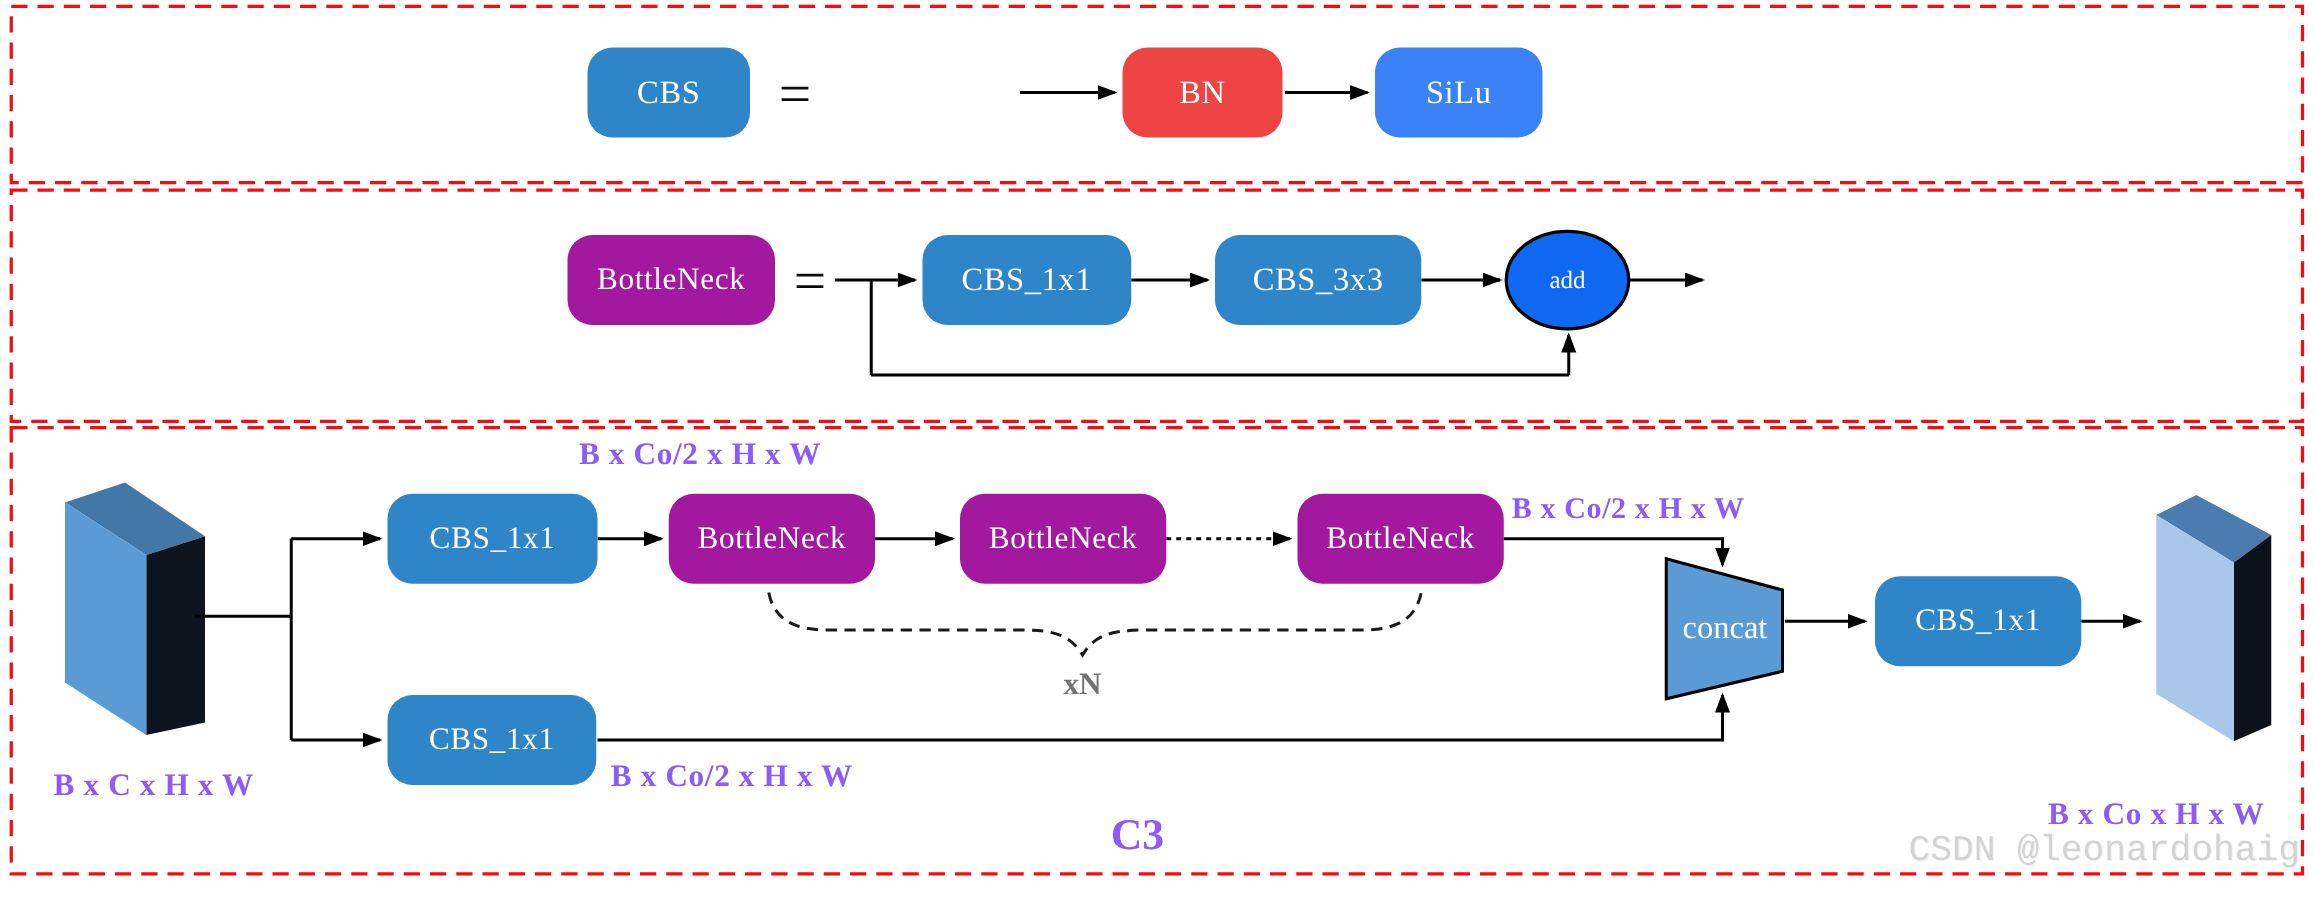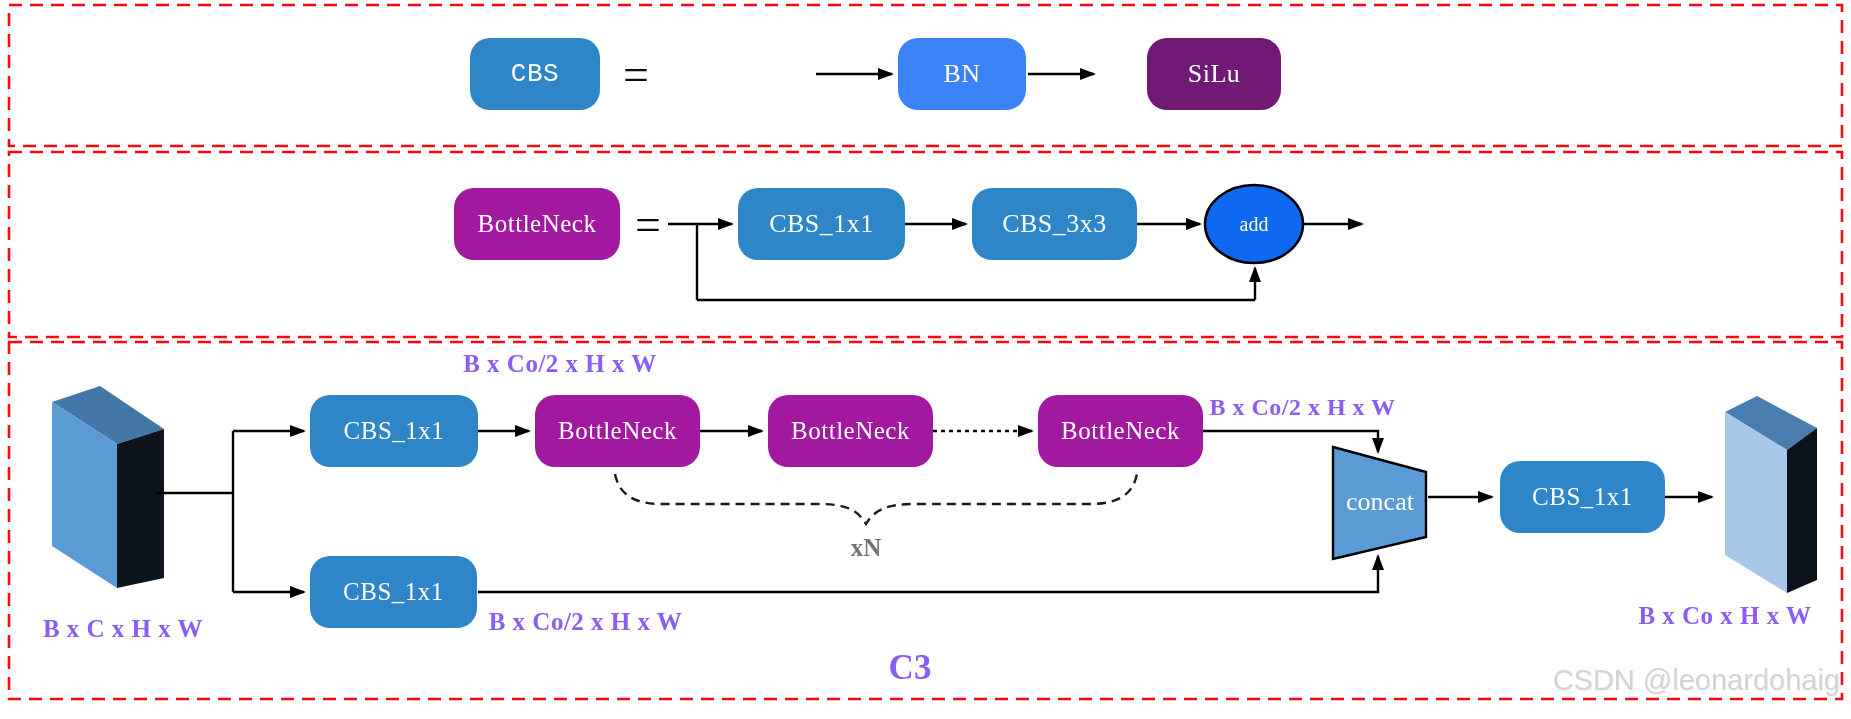--- a/index.html
+++ b/index.html
@@ -4,34 +4,34 @@
 <style>
   html,body{margin:0;padding:0;background:#fff;}
   #stage{position:relative;width:1851px;height:719px;background:#ffffff;overflow:hidden;
          font-family:"Liberation Serif","DejaVu Serif",serif;}
   #wires{position:absolute;left:0;top:0;width:1851px;height:719px;}
   .node{position:absolute;display:flex;align-items:center;justify-content:center;
         color:#ffffff;font-size:26px;border-radius:20px;letter-spacing:0.5px;}
   .node.small{font-size:25px;}
   .blue{background:#2E86C8;}
   .purple{background:#7B2FA3;}
-  .teal{background:#3b82f6;}
-  .brightblue{background:#701a75;margin-left:47px;}
+  .teal{background:#ef4444;}
+  .brightblue{background:#3b82f6;}
   .magenta{background:#A2189E;}
   .overlaytxt{position:absolute;display:flex;align-items:center;justify-content:center;
         color:#fff;background:transparent;}
   .eq{position:absolute;display:flex;align-items:center;justify-content:center;
       color:#0c0c0c;font-size:46px;font-weight:500;}
   .dimlabel{position:absolute;display:flex;align-items:center;justify-content:center;
       color:#8b5cf6;font-weight:bold;font-size:25px;letter-spacing:0.5px;white-space:nowrap;}
   .bigtitle{position:absolute;display:flex;align-items:center;justify-content:center;
       color:#8b5cf6;font-weight:bold;font-size:35px;}
   .xn{position:absolute;display:flex;align-items:center;justify-content:center;
       color:#737373;font-weight:bold;font-size:25px;}
-  .watermark{position:absolute;color:#d3d3d3;font-family:Liberation Sans, sans-serif;
+  .watermark{position:absolute;color:#d3d3d3;font-family:Liberation Mono, monospace;
       font-size:29px;text-align:right;text-shadow:1px 1px 0 #f3f3f3;}
 </style>
 </head>
 <body>
 
 <div id="stage">
 
   <svg id="wires" viewBox="0 0 1851 719" xmlns="http://www.w3.org/2000/svg">
     <defs>
       <marker id="arr" markerUnits="userSpaceOnUse" markerWidth="17" markerHeight="13" refX="14" refY="6" orient="auto">
@@ -78,21 +78,21 @@
 
     <polygon points="1333,447 1426,472 1426,537 1333,559" fill="#5B9BD5" stroke="#000" stroke-width="2.4"></polygon>
 
     <g>
       <polygon points="1725,412 1757,396 1817,428 1787,450" fill="#4A7CB0"></polygon>
       <polygon points="1787,450 1817,428 1817,580 1787,593" fill="#0C121C"></polygon>
       <polygon points="1725,412 1787,450 1787,593 1725,555" fill="#A9C7E8"></polygon>
     </g>
   </svg>
 
-  <div class="node blue" style="left:470px;top:38px;width:130px;height:72px;font-family:Liberation Mono, monospace;">CBS</div>
+  <div class="node blue" style="left:470px;top:38px;width:130px;height:72px;">CBS</div>
   <div class="eq" style="left:608px;top:38px;width:56px;height:72px;">=</div>
   <div class="node teal" style="left:898px;top:38px;width:128px;height:72px;">BN</div>
   <div class="node brightblue" style="left:1100px;top:38px;width:134px;height:72px;">SiLu</div>
 
   <div class="node magenta" style="left:454px;top:188px;width:166px;height:72px;font-size:25px;">BottleNeck</div>
   <div class="eq" style="left:620px;top:188px;width:56px;height:72px;">=</div>
   <div class="node blue" style="left:738px;top:188px;width:167px;height:72px;">CBS_1x1</div>
   <div class="node blue" style="left:972px;top:188px;width:165px;height:72px;">CBS_3x3</div>
   <div class="overlaytxt" style="left:1205px;top:188px;width:98px;height:72px;font-size:20px;">add</div>
 
@@ -101,20 +101,20 @@
   <div class="node magenta small" style="left:768px;top:395px;width:165px;height:72px;">BottleNeck</div>
   <div class="node magenta small" style="left:1038px;top:395px;width:165px;height:72px;">BottleNeck</div>
   <div class="node blue small" style="left:310px;top:556px;width:167px;height:72px;">CBS_1x1</div>
   <div class="overlaytxt" style="left:1335px;top:470px;width:90px;height:64px;font-size:26px;">concat</div>
   <div class="node blue small" style="left:1500px;top:461px;width:165px;height:72px;">CBS_1x1</div>
 
   <div class="dimlabel" style="left:18px;top:612px;width:210px;height:34px;">B x C x H x W</div>
   <div class="dimlabel" style="left:445px;top:348px;width:230px;height:32px;">B x Co/2 x H x W</div>
   <div class="dimlabel" style="left:1200px;top:392px;width:205px;height:30px;font-size:24px;">B x Co/2 x H x W</div>
   <div class="dimlabel" style="left:478px;top:606px;width:215px;height:32px;">B x Co/2 x H x W</div>
-  <div class="dimlabel" style="left:1615px;top:600px;width:220px;height:32px;">B x Co x H x W</div>
+  <div class="dimlabel" style="left:1615px;top:636px;width:220px;height:32px;">B x Co x H x W</div>
 
   <div class="xn" style="left:834px;top:532px;width:64px;height:32px;">xN</div>
   <div class="bigtitle" style="left:855px;top:646px;width:110px;height:44px;">C3</div>
 
   <div class="watermark" style="left:1490px;top:664px;width:350px;height:36px;">CSDN @leonardohaig</div>
 
 </div>
 
 </body></html>

